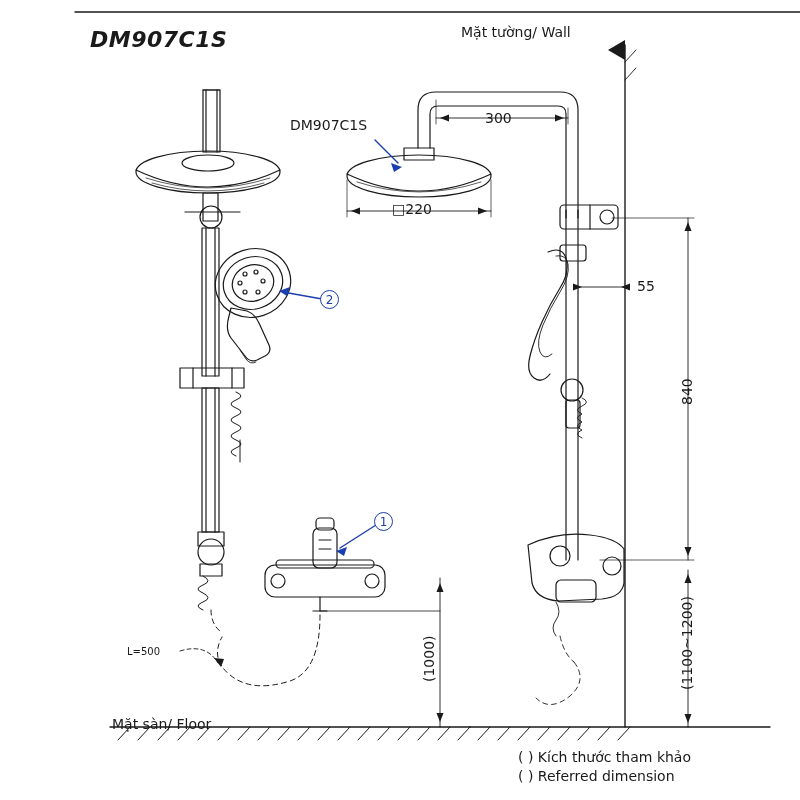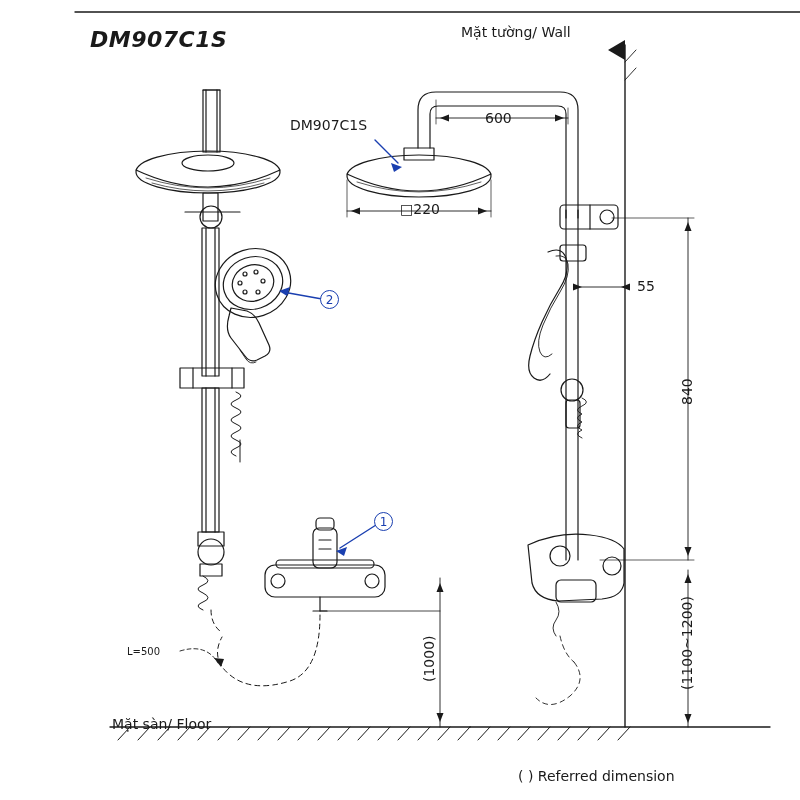--- a/index.html
+++ b/index.html
@@ -248,36 +248,37 @@
       <path d="M336 551 l11 -4 l-3 9 z" fill="#1a3fb0" stroke="none"></path>
     </g>
   </svg>
 
   <div class="lbl title-label" style="left:90px; top:27px;">DM907C1S</div>
 
   <div class="lbl txt-14" style="left:461px; top:24px;">Mặt tường/ Wall</div>
 
   <div class="lbl txt-14" style="left:290px; top:117px;">DM907C1S</div>
 
-  <div class="lbl txt-14" style="left:485px; top:110px;">600</div>
-
-  <div class="lbl txt-14" style="left:400px; top:201px;"><span>□</span><span>220</span></div>
+  <div class="lbl txt-14" style="left:485px; top:110px;">300</div>
+
+  <div class="lbl txt-14" style="left:392px; top:201px;"><span>□</span><span>220</span></div>
 
   <div class="lbl txt-14" style="left:637px; top:278px;text-align:right;">55</div>
 
   <div class="lbl txt-14 rot90" style="left:679px; top:405px;">840</div>
 
   <div class="lbl txt-14 rot90" style="left:679px; top:690px;">(1100~1200)</div>
 
   <div class="lbl txt-14 rot90" style="left:421px; top:682px;">(1000)</div>
 
   <div class="lbl txt-15" style="left:127px; top:646px;">L=500</div>
 
   <div class="lbl txt-14" style="left:112px; top:716px;">Mặt sàn/ Floor</div>
 
+  <div class="lbl txt-14" style="left:518px; top:749px;">( ) Kích thước tham khảo</div>
 
   <div class="lbl txt-14 ital" style="left:518px; top:768px;">( ) Referred dimension</div>
 
   <div class="callout-num" style="left:374px; top:512px;">1</div>
 
   <div class="callout-num" style="left:320px; top:290px;">2</div>
 
 </div>
 
 </body></html>

